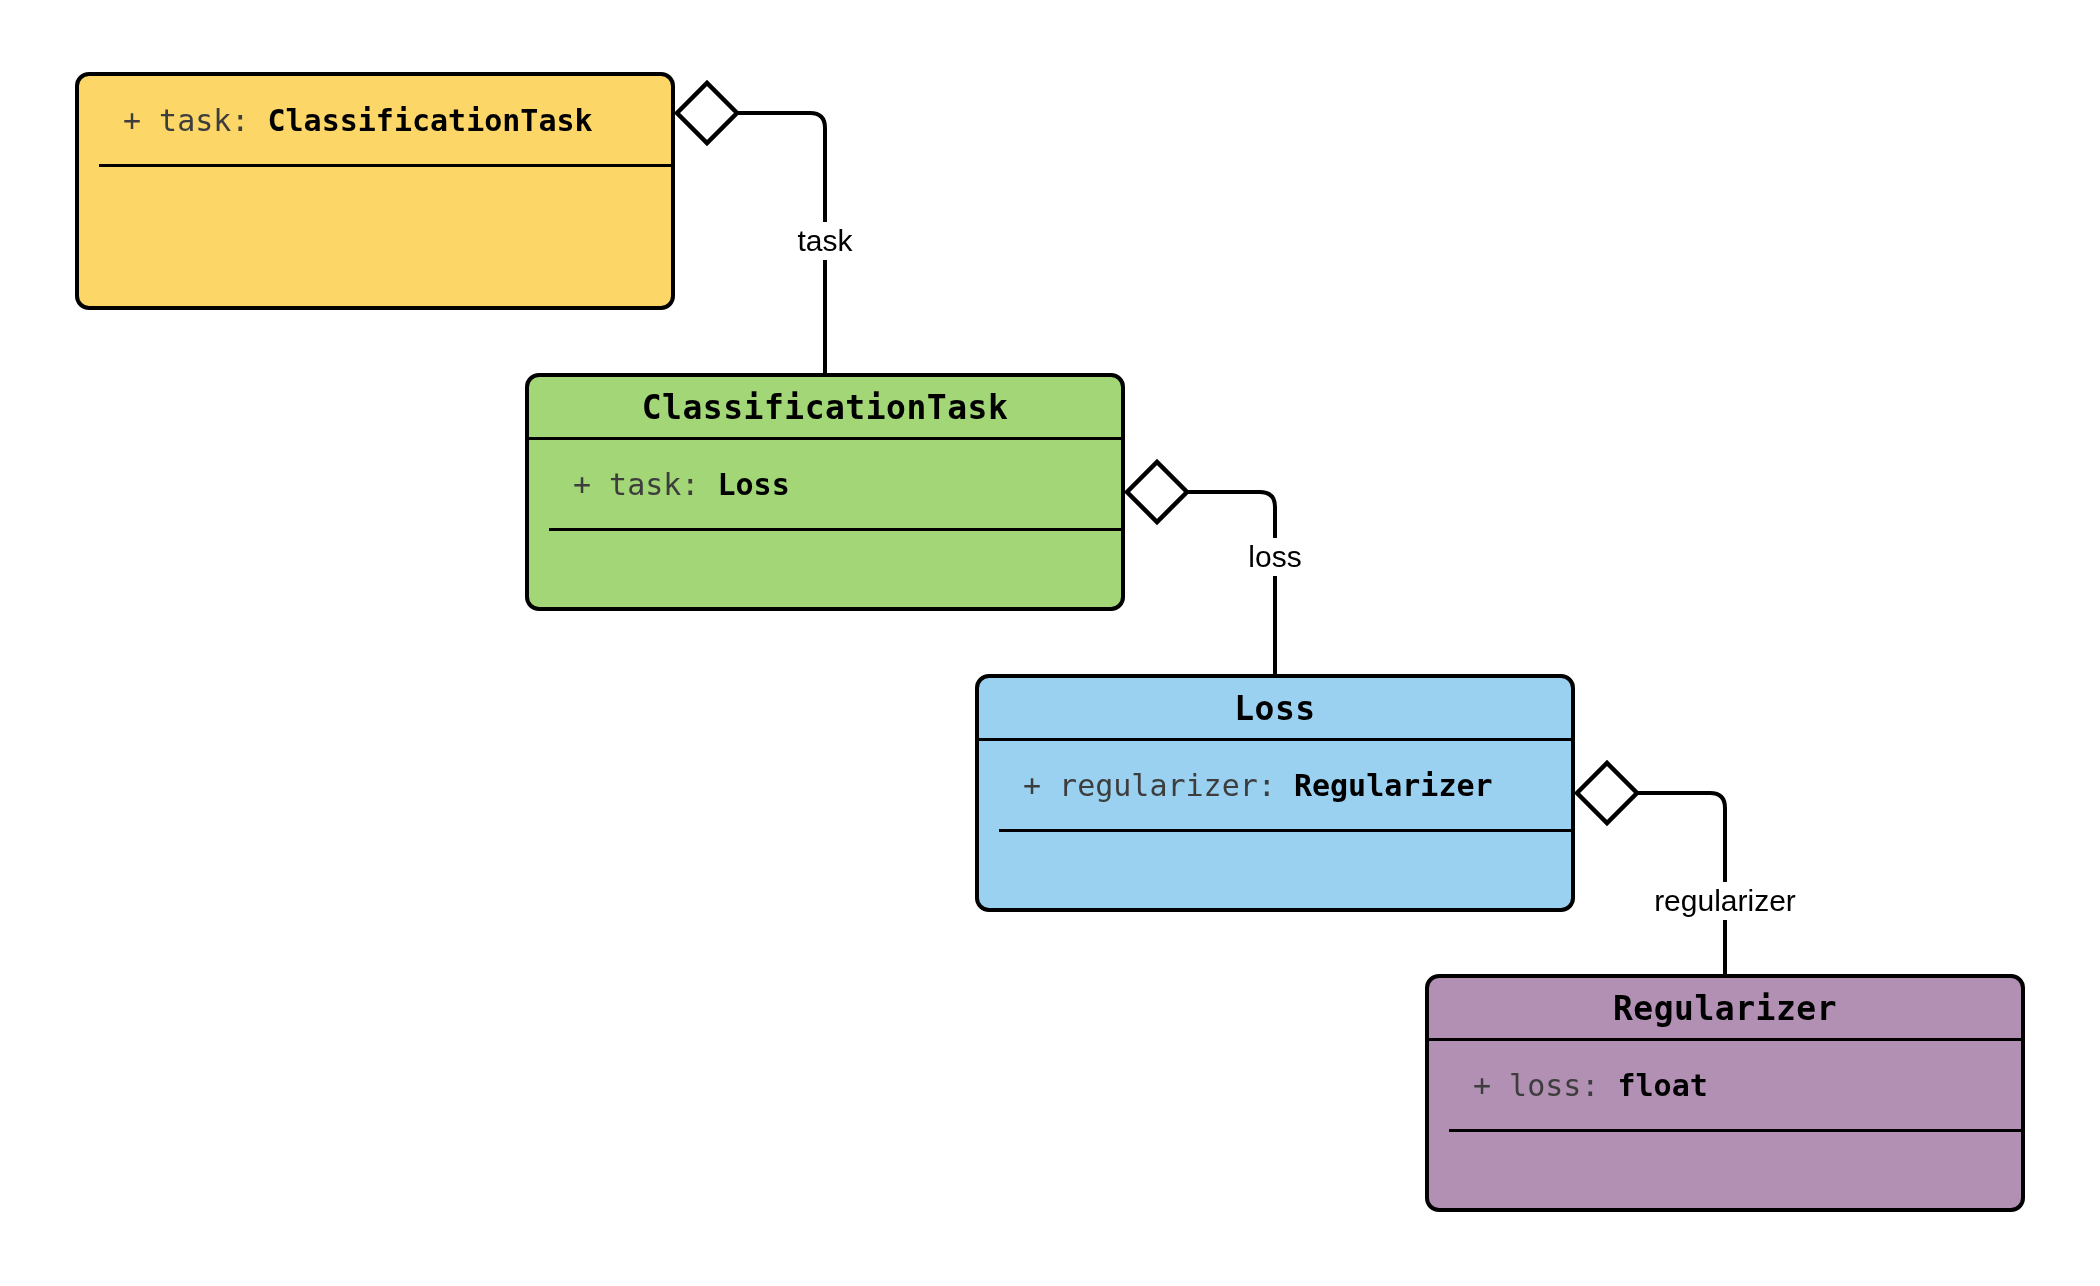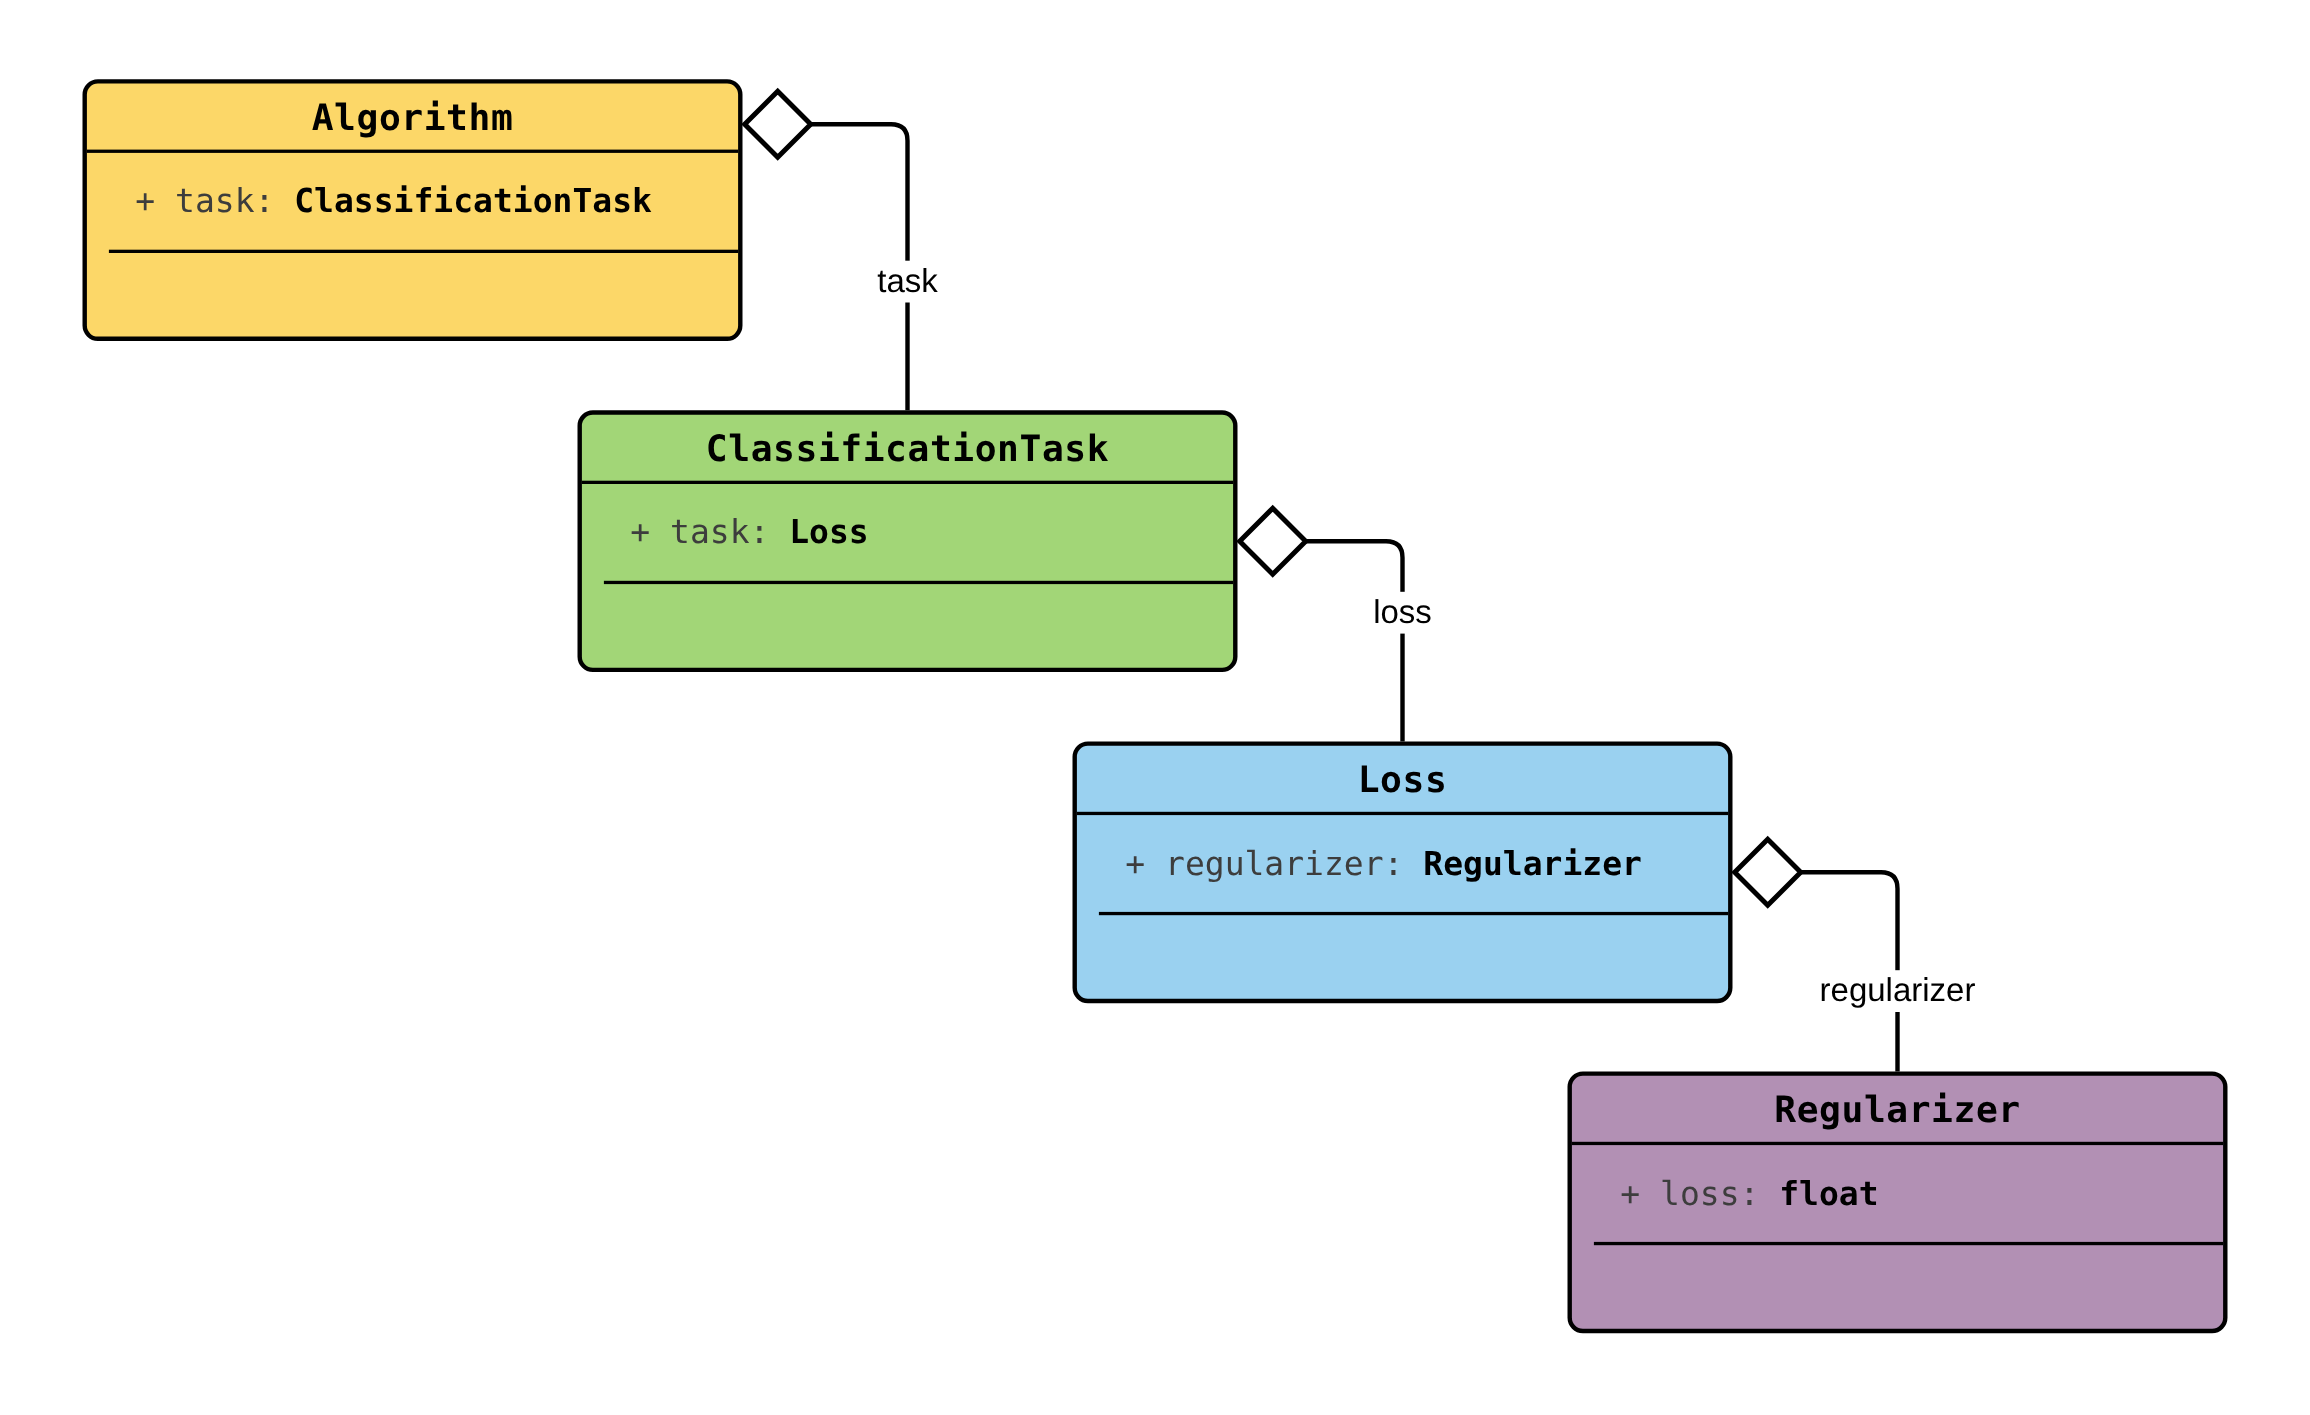--- a/index.html
+++ b/index.html
@@ -104,26 +104,25 @@
     <g>
       <path class="edge-line" d="M 1187 492 H 1260 Q 1275 492 1275 507 V 674"></path>
       <polygon class="diamond" points="1127,492 1157,462 1187,492 1157,522"></polygon>
     </g>
     <g>
       <path class="edge-line" d="M 1637 793 H 1710 Q 1725 793 1725 808 V 974"></path>
       <polygon class="diamond" points="1577,793 1607,763 1637,793 1607,823"></polygon>
     </g>
   </svg>
 
-  <div class="edge-label" style="left:825px; top:256px;">task</div>
+  <div class="edge-label" style="left:825px; top:241px;">task</div>
   <div class="edge-label" style="left:1275px; top:557px;">loss</div>
   <div class="edge-label" style="left:1725px; top:901px;">regularizer</div>
 
   <div class="uml-class" style="left: 75px; top: 72px; background: rgb(252, 215, 104);">
-    <div class="uml-title">Algorithm</div>
     <div class="uml-attrs"><span class="attr-name">+ task: </span><span class="attr-type">ClassificationTask</span></div>
     <div class="uml-methods"></div>
   </div>
 
   <div class="uml-class" style="left: 525px; top: 373px; background: rgb(162, 214, 119);">
     <div class="uml-title">ClassificationTask</div>
     <div class="uml-attrs"><span class="attr-name">+ task: </span><span class="attr-type">Loss</span></div>
     <div class="uml-methods"></div>
   </div>
 

